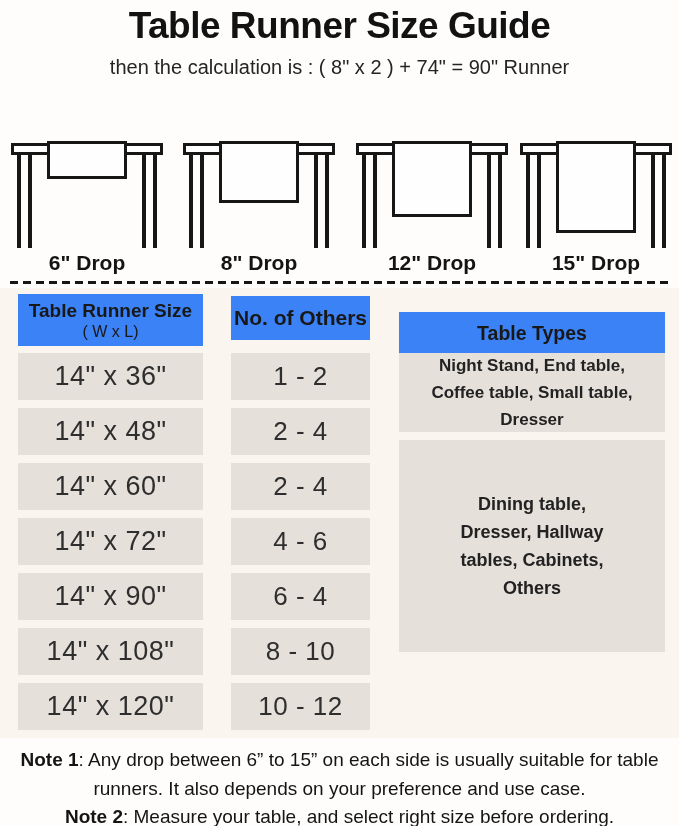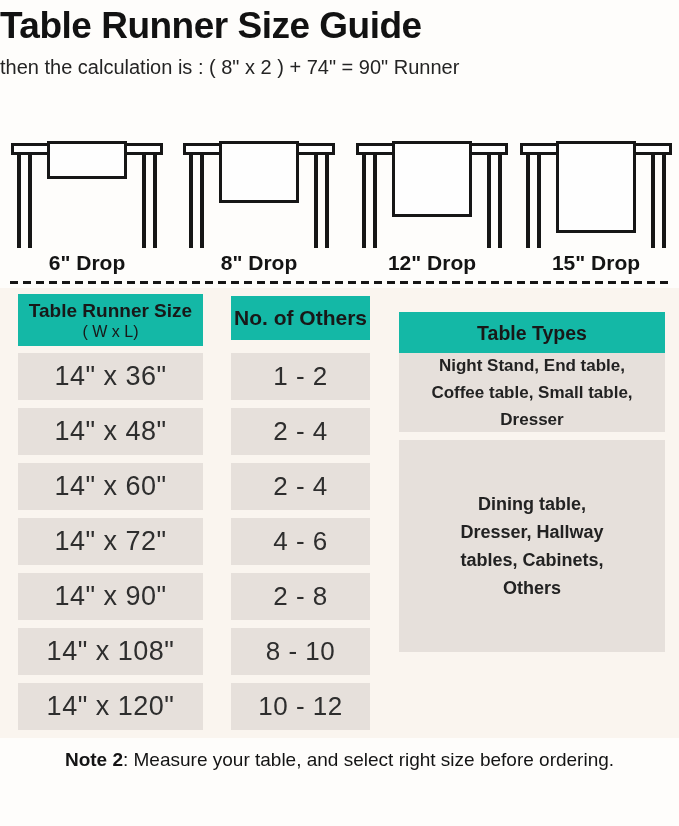--- a/index.html
+++ b/index.html
@@ -4,21 +4,21 @@
 <style>
   * { margin:0; padding:0; box-sizing:border-box; }
   html,body { background:#ffffff; }
   .page {
     position:relative; width:679px; height:826px; margin:0 auto;
     background:#fefdfb; overflow:hidden;
     font-family:"Liberation Sans","DejaVu Sans",sans-serif;
     color:#1b1b1b;
   }
   
-  .top-text { position:absolute; top:0; left:0; width:679px; }
+  .top-text { position:absolute; top:0; left:0; width:679px; text-align:center; }
   .title { font-size:37px; font-weight:700; letter-spacing:-0.5px; color:#121212; line-height:52px; }
   .formula { font-size:21px; line-height:29px; color:#242424; }
   .example { font-size:20px; line-height:30px; color:#242424; }
 
   
   .figures { position:absolute; top:141px; left:0; width:679px; height:107px; }
   .fig { position:absolute; top:0; height:107px; width:152px; }
   .fig1{ left:11px; } .fig2{ left:183px; } .fig3{ left:356px; } .fig4{ left:520px; }
   .tabletop { position:absolute; top:2px; left:0; right:0; height:12px;
     background:#ffffff; border:3px solid #161616; z-index:1; }
@@ -38,21 +38,21 @@
   .dashed-line { position:absolute; top:281px; left:10px; width:659px; height:3px;
     background:repeating-linear-gradient(to right,#161616 0 8px,transparent 8px 13px); }
 
   
   .table-bg { position:absolute; top:288px; left:0; width:679px; height:450px; background:#faf5ef; }
   .size-table { position:absolute; top:292px; left:0; width:679px; height:446px; }
   .col { position:absolute; top:0; height:440px; }
   .col1 { left:18px;  width:185px; }
   .col2 { left:231px; width:139px; }
   .col3 { left:399px; width:266px; }
-  .hdr { position:absolute; left:0; right:0; background:#14b8a6;
+  .hdr { position:absolute; left:0; right:0; background:#3b82f6;
     display:flex; flex-direction:column; align-items:center; justify-content:center;
     text-align:center; color:#181818; }
   .col1 .hdr { top:2px; height:52px; }
   .col2 .hdr { top:4px; height:44px; }
   .col3 .hdr { top:20px; height:42px; }
   .hdr-main { font-size:19px; font-weight:700; line-height:22px; }
   .hdr-sub  { font-size:16px; font-weight:400; line-height:19px; }
   .hdr-seats{ font-size:21px; font-weight:700; }
   .hdr-types{ font-size:19.5px; font-weight:700; }
   .rows { position:absolute; top:61px; left:0; right:0; }
@@ -138,34 +138,35 @@
 
     <div class="col col2">
       <div class="hdr">
         <div class="hdr-seats">No. of Others</div>
       </div>
       <div class="rows">
         <div class="cell seats-cell">1 - 2</div>
         <div class="cell seats-cell">2 - 4</div>
         <div class="cell seats-cell">2 - 4</div>
         <div class="cell seats-cell">4 - 6</div>
-        <div class="cell seats-cell">2 - 8</div>
+        <div class="cell seats-cell">6 - 4</div>
         <div class="cell seats-cell">8 - 10</div>
         <div class="cell seats-cell">10 - 12</div>
       </div>
     </div>
 
     <div class="col col3">
       <div class="hdr">
         <div class="hdr-types">Table Types</div>
       </div>
       <div class="rows">
         <div class="cell type-cell type-a">Night Stand, End table, Coffee table, Small table, Dresser</div>
         <div class="cell type-cell type-c">Dining table, Dresser, Hallway tables, Cabinets, Others</div>
       </div>
     </div>
   </div>
 
   <div class="notes">
+    <p class="note"><b>Note 1</b><span>: Any drop between 6” to 15” on each side is usually suitable for table runners. It also depends on your preference and use case.</span></p>
     <p class="note"><b>Note 2</b><span>: Measure your table, and select right size before ordering.</span></p>
   </div>
 
 </div>
 
 </body></html>

